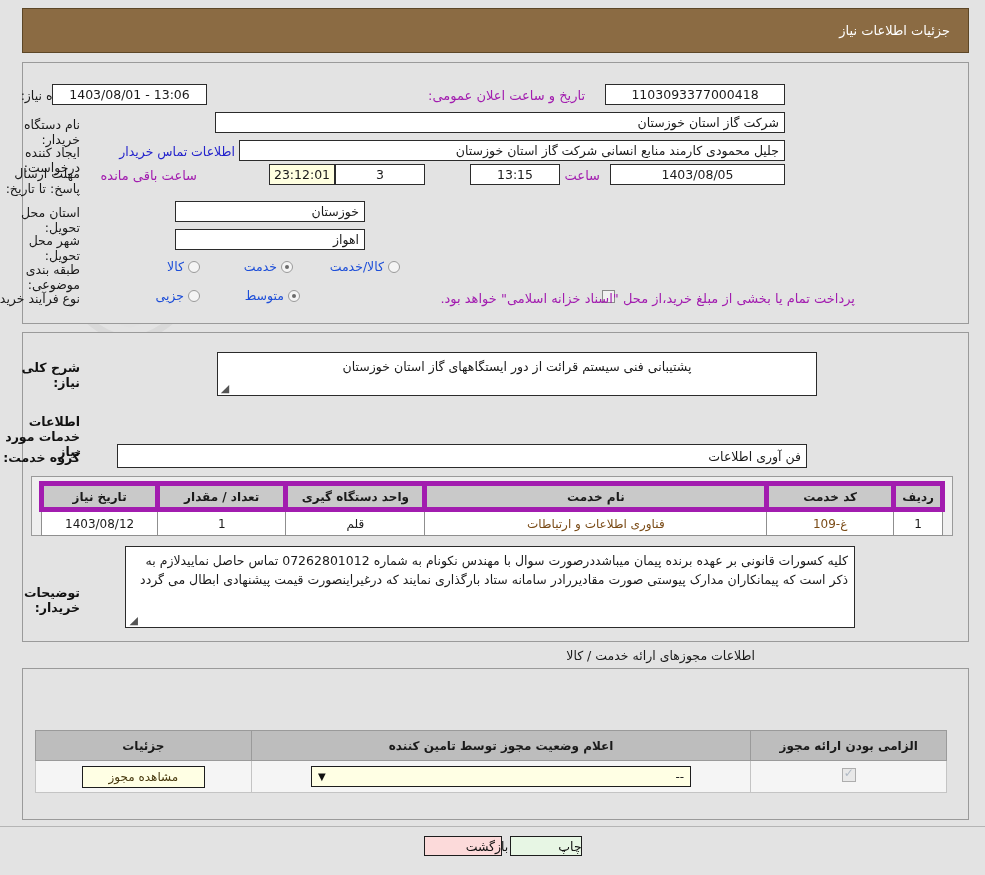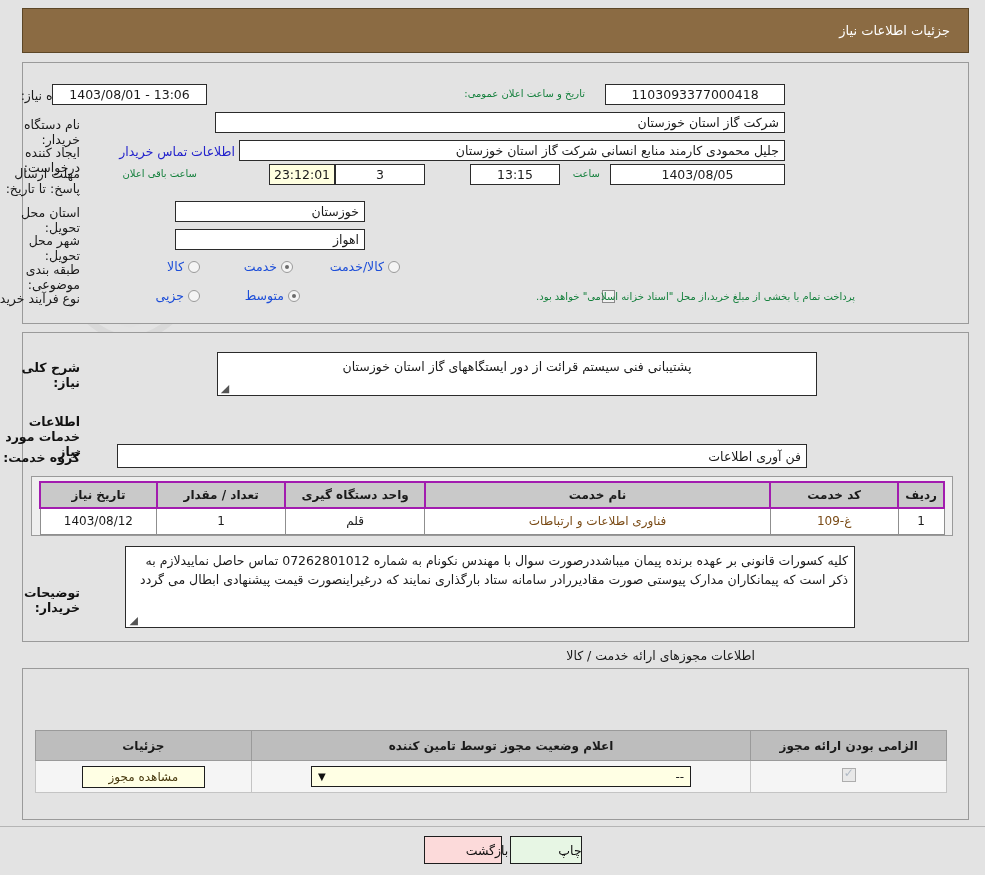--- a/index.html
+++ b/index.html
@@ -103,22 +103,22 @@
 
   .linklike {
     position: absolute;
     font-size: 12.5px;
     color: #2222cc;
     cursor: pointer;
     white-space: nowrap;
   }
   .plain {
     position: absolute;
-    font-size: 10px;
-    color: #15803d;
+    font-size: 13px;
+    color: #a21caf;
     white-space: nowrap;
   }
 
   
   .radio-wrap {
     position: absolute;
     display: flex;
     align-items: center;
     gap: 4px;
     font-size: 12.5px;
@@ -179,21 +179,21 @@
   }
 
   
   table.grid {
     position: absolute;
     border-collapse: collapse;
     font-size: 12px;
   }
   table.grid th {
     background: #c9c9c9;
-    border: 2px solid #a21caf;
+    border: 5px solid #a21caf;
     font-weight: bold;
     color: #1a1a1a;
     height: 26px;
     padding: 0 6px;
     text-align: center;
     white-space: nowrap;
   }
   table.grid td {
     background: #ffffff;
     border: 1px solid #8f8f8f;
@@ -275,21 +275,21 @@
     position: absolute;
     font-size: 12.5px;
     color: #1a1a1a;
   }
 
   
   .fbtn {
     position: absolute;
     border: 1px solid #1d1d1d;
     font-size: 12.5px;
-    height: 28px;
+    height: 20px;
     display: flex;
     align-items: center;
     justify-content: center;
     cursor: pointer;
     color: #111;
     padding-left: 48px;
   }
   #btn-print  { left: 510px; top: 836px; width: 72px; background: #e7f6e4; }
   #btn-back   { left: 424px; top: 836px; width: 78px; background: #fcdada; }
 
@@ -335,21 +335,21 @@
   <div class="box right layer" style="right:200px; top:140px; width:546px;">جلیل محمودی کارمند منابع انسانی شرکت گاز استان خوزستان</div>
   <div class="linklike layer" style="right:750px; top:144px;">اطلاعات تماس خریدار</div>
 
   <div class="lbl layer" style="right:905px; top:166px; width:75px;">مهلت ارسال پاسخ: تا تاریخ:</div>
   <div class="box num layer" style="right:200px; top:164px; width:175px;">1403/08/05</div>
   <div class="plain layer" style="right:385px; top:168px;">ساعت</div>
   <div class="box num layer" style="right:425px; top:164px; width:90px;">13:15</div>
   <div class="box num layer" style="right:560px; top:164px; width:90px;">3</div>
   <div class="plain layer" style="right:655px; top:168px;">روز و</div>
   <div class="box num yellow layer" style="right:650px; top:164px; width:66px;">23:12:01</div>
-  <div class="plain layer" style="right:788px; top:168px;">ساعت باقی اعلان</div>
+  <div class="plain layer" style="right:788px; top:168px;">ساعت باقی مانده</div>
 
   <div class="lbl layer" style="right:905px; top:205px; width:90px;">استان محل تحویل:</div>
   <div class="box right layer" style="right:620px; top:201px; width:190px;">خوزستان</div>
 
   <div class="lbl layer" style="right:905px; top:233px; width:90px;">شهر محل تحویل:</div>
   <div class="box right layer" style="right:620px; top:229px; width:190px;">اهواز</div>
 
   <div class="lbl layer" style="right:905px; top:262px; width:100px;">طبقه بندی موضوعی:</div>
 
   <div class="radio-wrap layer" style="right:785px; top:259px;">

